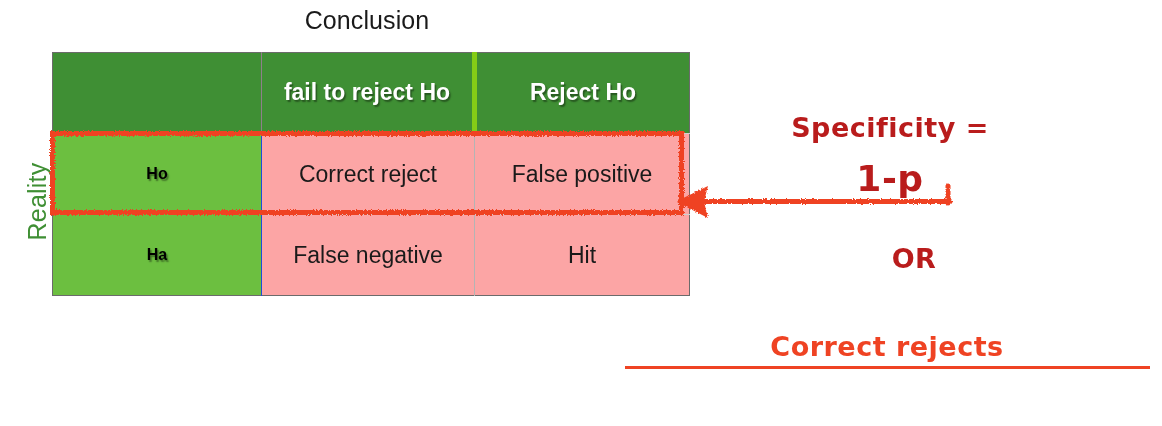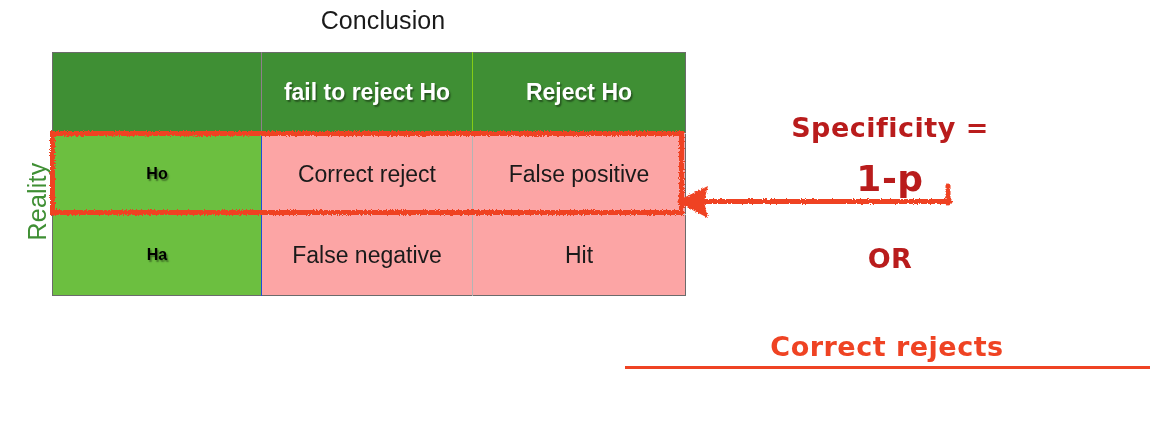--- a/index.html
+++ b/index.html
@@ -12,21 +12,21 @@
     height: 426px;
     position: relative;
     overflow: hidden;
     font-family: "Liberation Sans", sans-serif;
     -webkit-font-smoothing: antialiased;
   }
 
   
   .col-title {
     position: absolute;
-    left: 68px;
+    left: 52px;
     top: 6px;
     width: 630px;
     text-align: center;
     font-size: 25px;
     color: #1a1a1a;
     font-weight: 400;
     letter-spacing: 0.1px;
   }
 
   
@@ -67,21 +67,21 @@
   .r-head { height: 81px; }
   .r-body { height: 81px; }
 
   .cell-headdark {
     background: #3f8f34;
     color: #ffffff;
     font-weight: bold;
     font-size: 23px;
     line-height: 1.12;
     text-shadow: 1.5px 1.5px 1.5px rgba(0,0,0,0.40);
-    border-right: 1px solid #84cc16;
+    border-right: 5px solid #84cc16;
   }
   .cell-headdark.last { border-right: none; margin-top: 48px; }
   .cell-headdark.corner { border-right: 1px solid #8f7f8a; }
 
   .cell-rowlabel {
     background: #6cbf40;
     color: #000000;
     font-weight: bold;
     font-size: 16px;
     text-shadow: 1.5px 1.5px 1.5px rgba(0,0,0,0.40);
@@ -137,21 +137,21 @@
     font-size: 27px;
   }
   .hw-1p {
     left: 700px;
     top: 158px;
     width: 380px;
     text-align: center;
     font-size: 36px;
   }
   .hw-or {
-    left: 700px;
+    left: 724px;
     top: 243px;
     width: 380px;
     text-align: center;
     font-size: 27px;
   }
   .fraction {
     position: absolute;
     left: 612px;
     top: 330px;
     width: 550px;

